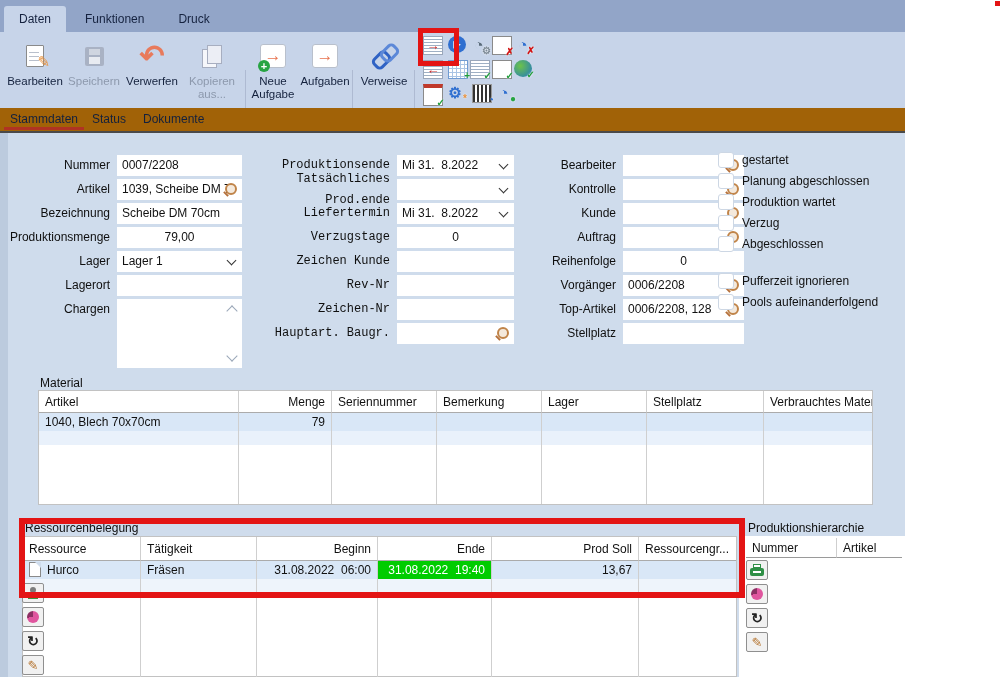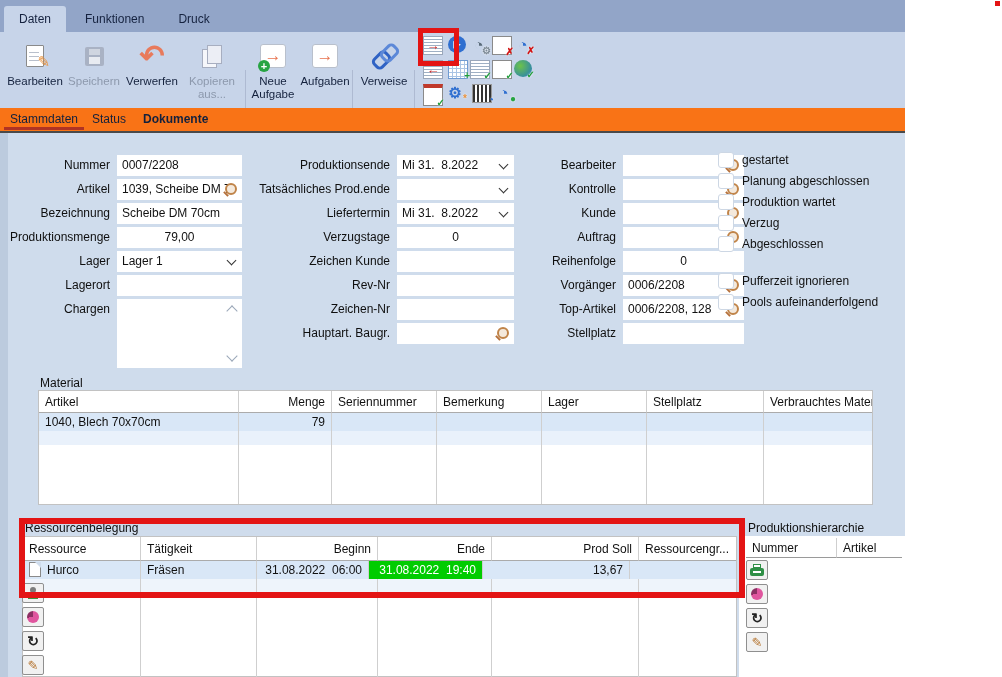--- a/index.html
+++ b/index.html
@@ -50,31 +50,31 @@
   .t3 .g{color:#5a6b7a;font-size:15px;} .t3 .bd{color:#7d8a96;}
   .t4 .bd{color:#d11414;}
   .t5 .g{color:#2f6fd0;font-size:15px;} .t5 .bd{color:#d11414;}
   .t7 .bd{color:#1f9d3a;}
   .t8 .bd,.t9 .bd,.t11 .bd{color:#1f9d3a;}
   .t10{background:radial-gradient(circle at 35% 35%,#6cc24a,#1f77c4);border-radius:50%;} .t10 .bd{color:#1f9d3a;}
   .t12 .g{color:#2f6fd0;font-size:15px;} .t12 .bd{color:#e8913c;}
   .t13 .bd{color:#2f6fd0;}
   .t14 .g{color:#2f6fd0;font-size:15px;} .t14 .bd{color:#27a443;}
   
-  .subtabs{left:0;top:108px;width:905px;height:25px;background:#f97316;border-bottom:2px solid #4a4a4a;box-sizing:border-box;}
+  .subtabs{left:0;top:108px;width:905px;height:25px;background:#a16207;border-bottom:2px solid #4a4a4a;box-sizing:border-box;}
   .stab{position:absolute;top:4px;color:#14213d;}
   .underline{position:absolute;left:4px;top:19px;width:80px;height:3px;background:#b03323;}
   
   .formbg{left:0;top:133px;width:905px;height:544px;background:#cfdcec;}
   .leftstrip{left:0;top:133px;width:8px;height:544px;background:#bccbde;}
   .fcol{position:absolute;display:flex;flex-direction:column;}
   .frow{display:flex;align-items:center;height:21px;margin-bottom:3px;}
   .frow.top{align-items:flex-start;}
   .flabel{text-align:right;padding-right:7px;color:#0f0f0f;line-height:21px;}
-  .c1 .flabel{width:108px;} .c2 .flabel{width:138px;} .c3 .flabel{width:128px;padding-left:28px;}
+  .c1 .flabel{width:108px;} .c2 .flabel{width:138px;font-family:Liberation Mono, monospace;} .c3 .flabel{width:128px;padding-left:28px;}
   .fbox{position:relative;background:#fff;height:21px;line-height:21px;padding:0 5px;box-sizing:border-box;}
   .c1 .fbox{width:125px;} .c2 .fbox{width:117px;} .c3 .fbox{width:121px;}
   .fbox.num{text-align:center;}
   .fbox.ta{height:69px;}
   .fval{white-space:nowrap;overflow:hidden;display:block;}
   .lens{position:absolute;right:5px;top:4px;width:8px;height:8px;border:2px solid #c08449;border-radius:50%;background:#f4e9dc;}
   .lens::after{content:"";position:absolute;left:-4px;top:8px;width:6px;height:2px;background:#b5703a;transform:rotate(45deg);}
   .chev{position:absolute;right:7px;top:6px;width:6px;height:6px;border-right:1.7px solid #333;border-bottom:1.7px solid #333;transform:rotate(45deg);}
   .scar{position:absolute;right:6px;width:7px;height:7px;border-right:1.6px solid #9aa7b8;border-bottom:1.6px solid #9aa7b8;}
   .scar.up{top:8px;transform:rotate(225deg);}
@@ -249,21 +249,21 @@
     <span class="tile t14" style="left:75px;top:50px;">
         <b class="g">◔</b>
         <i class="bd">●</i>
       </span>
   </div>
 </div>
 
 <div class="abs subtabs">
   <span class="stab" style="left:10px;">Stammdaten</span>
   <span class="stab" style="left:92px;">Status</span>
-  <span class="stab" style="left:143px;font-weight:bold;">Dokumente</span>
+  <span class="stab" style="left:143px;">Dokumente</span>
   <span class="underline"></span>
 </div>
 
 <div class="abs formbg"></div>
 <div class="abs leftstrip"></div>
 
 <div class="fcol c1" style="left:2px;top:155px;">
   <div class="frow">
       <span class="flabel">Nummer</span>
     <div class="fbox">
@@ -502,21 +502,21 @@
     <span class="c" style="width:117px;height:24px;line-height:24px;">Ressource</span>
     <span class="c" style="width:116px;height:24px;line-height:24px;">Tätigkeit</span>
     <span class="c r" style="width:121px;height:24px;line-height:24px;padding-left:42px;">Beginn</span>
     <span class="c r" style="width:114px;height:24px;line-height:24px;">Ende</span>
     <span class="c r" style="width:147px;height:24px;line-height:24px;">Prod Soll</span>
     <span class="c" style="width:98px;height:24px;line-height:24px;">Ressourcengr...</span>
   </div>
   <div class="trow hl">
     <span class="c" style="width:117px;"><span class="rowdoc"></span><span>Hurco</span></span>
     <span class="c" style="width:116px;">Fräsen</span>
-    <span class="c r pre" style="width:112px;">31.08.2022  06:00</span>
+    <span class="c r pre" style="width:121px;">31.08.2022  06:00</span>
     <span class="c r pre gcell" style="width:114px;">31.08.2022  19:40</span>
     <span class="c r" style="width:147px;">13,67</span>
     <span class="c" style="width:98px;"></span>
   </div>
   <div class="tfill" style="height:18px;background:#eef4fb;">
     <span class="c" style="width:117px;"></span>
       <span class="c" style="width:116px;"></span>
       <span class="c" style="width:121px;"></span>
       <span class="c" style="width:114px;"></span>
       <span class="c" style="width:147px;"></span>

